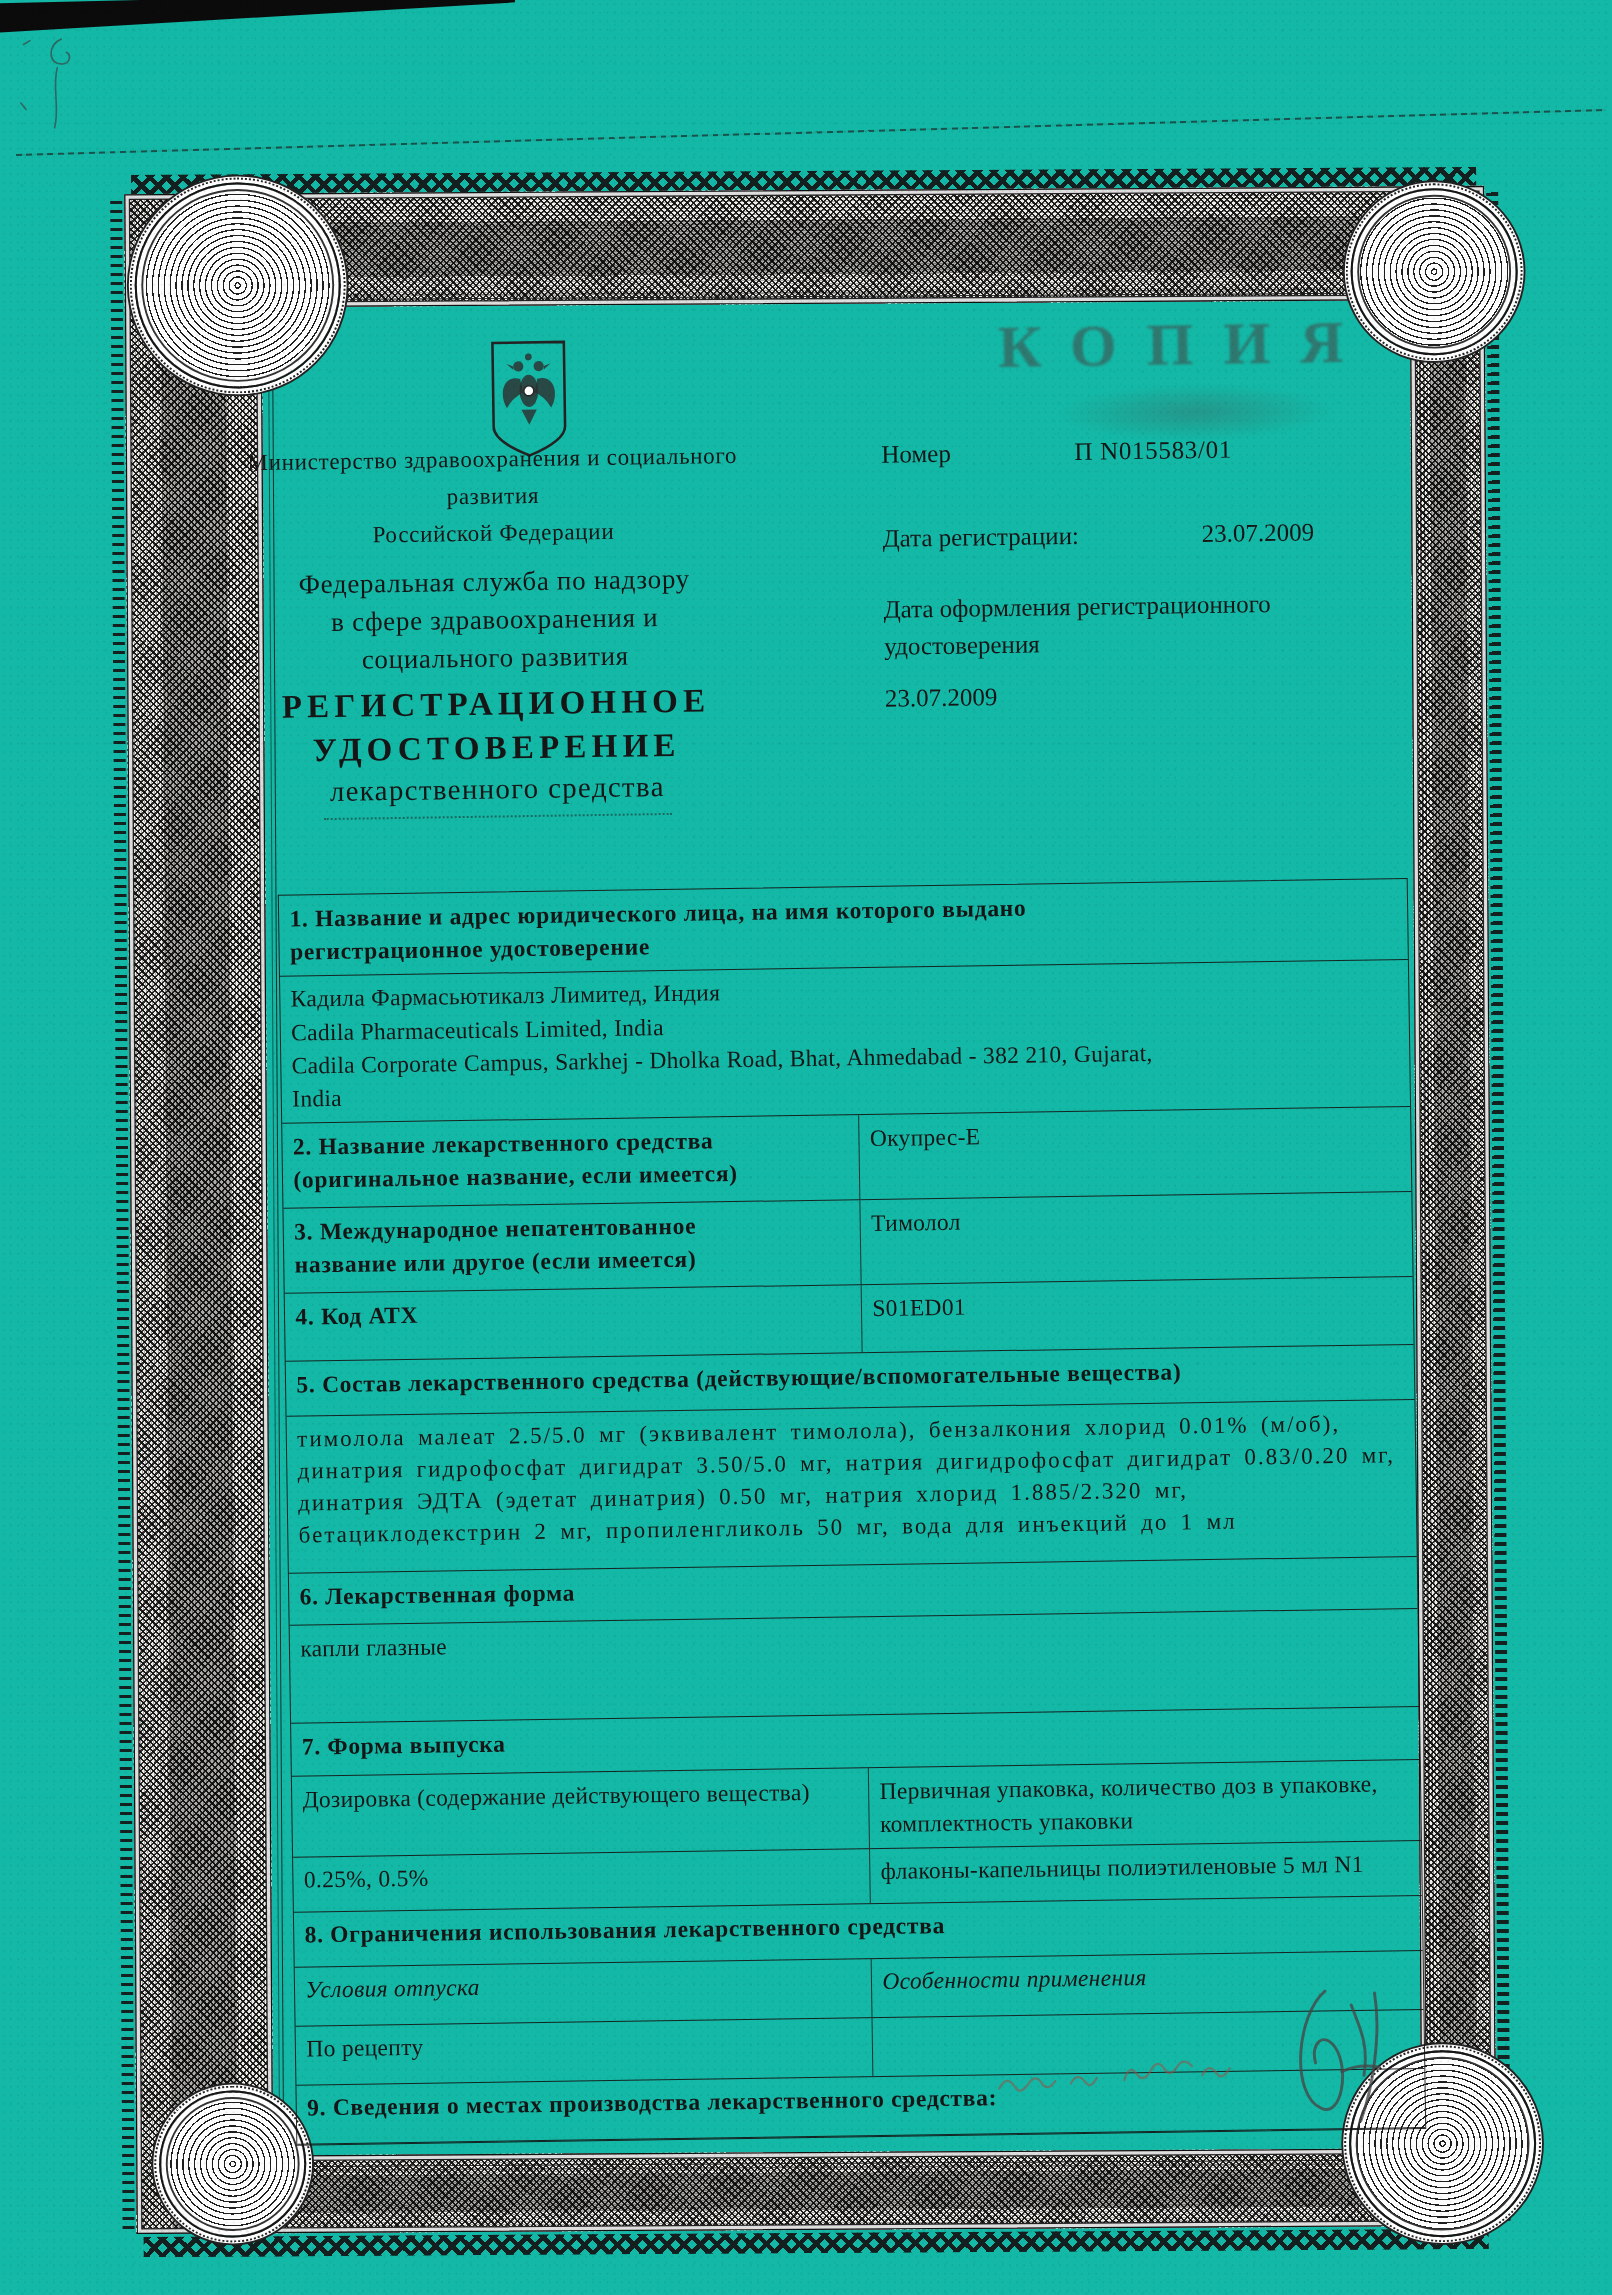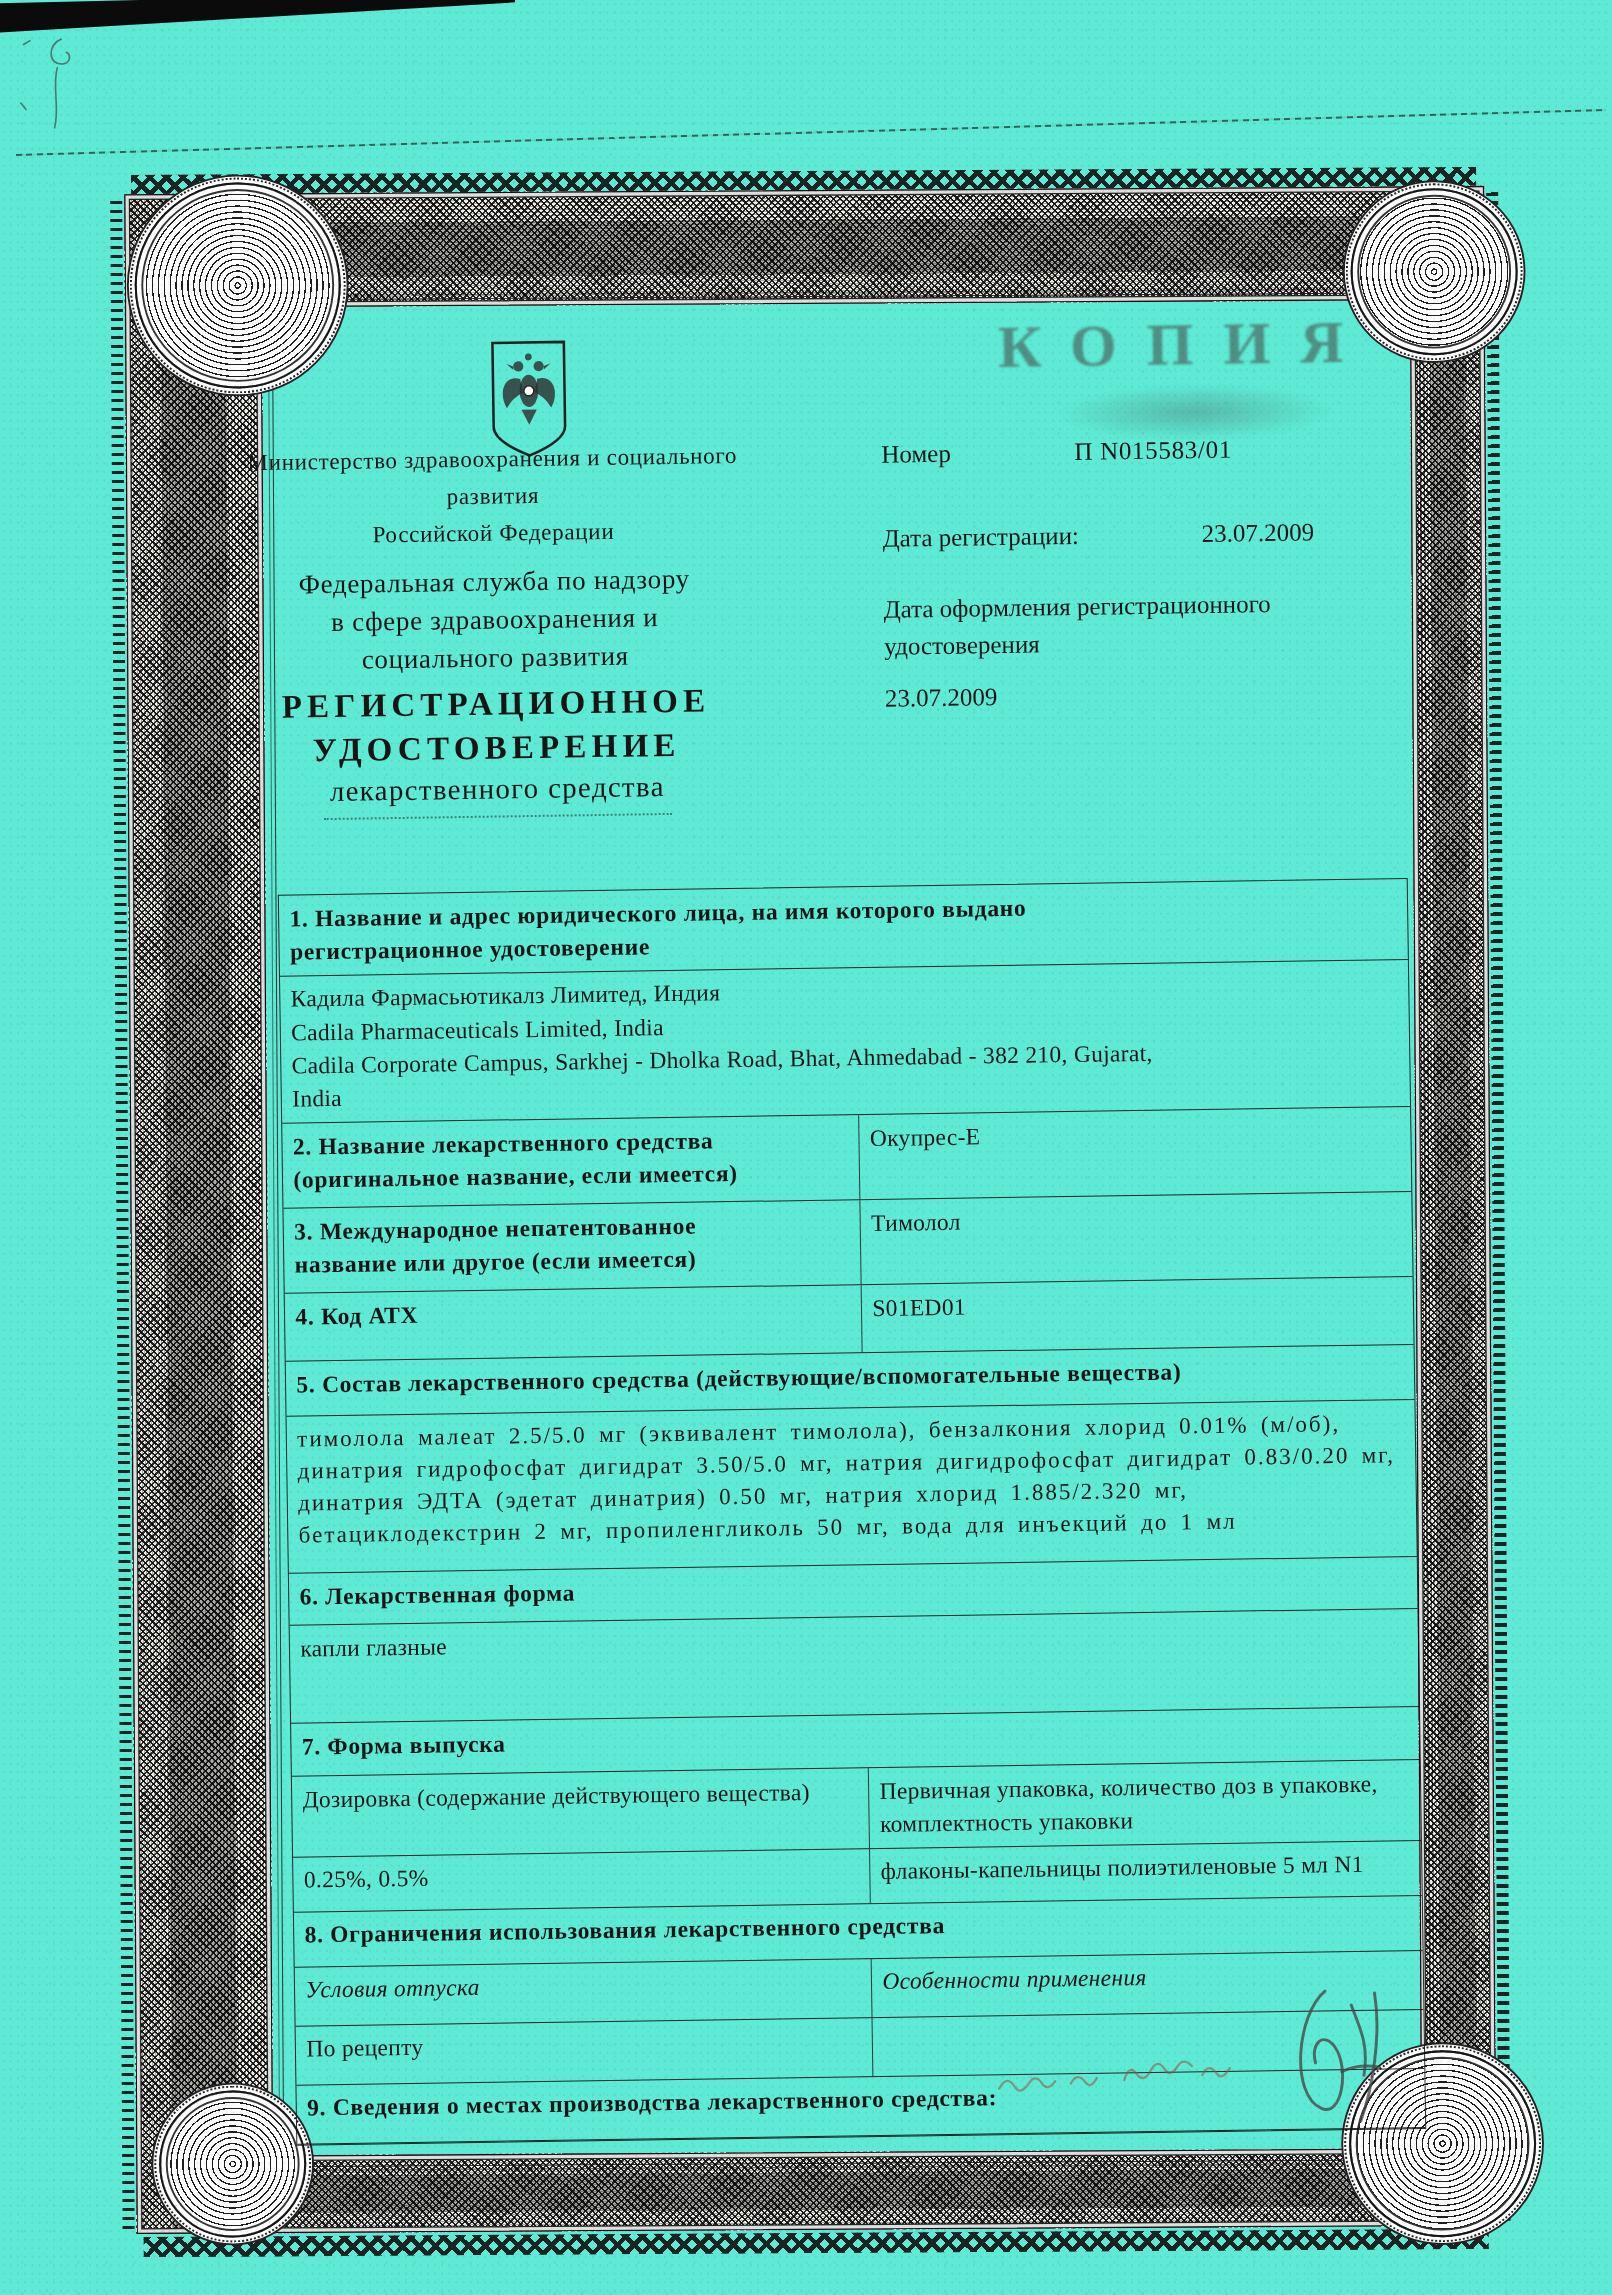--- a/index.html
+++ b/index.html
@@ -1,18 +1,18 @@
 <!DOCTYPE html>
 <html style="font-size:10.4px"><head>
 <meta charset="utf-8">
 <style>
   html,body{margin:0;padding:0;background:#ffffff;}
   body{width:1612px;height:2295px;overflow:hidden;position:relative;
        font-family:"Liberation Serif","DejaVu Serif",serif;color:#161616;}
-  #page{position:absolute;inset:0;background:#5eead4;}
+  #page{position:absolute;inset:0;background:#14b8a6;}
 
   
   .top-wedge{position:absolute;left:-9.8px;top:-9px;width:525px;height:42px;background:#0b0b0b;
              clip-path:polygon(0 30%,100% 0%,100% 27%,55% 60%,0 100%);z-index:40;}
   .crease{position:absolute;left:16.3px;top:154px;width:1591px;height:2px;z-index:40;opacity:.75;
           transform:rotate(-1.62deg);transform-origin:0 0;
           background:repeating-linear-gradient(90deg,rgba(25,25,25,.85) 0 5.9px,rgba(25,25,25,.12) 5.9px 10.4px);}
   .pen-squiggle{position:absolute;left:18px;top:25px;z-index:40;opacity:.8;}
 
   #noise{position:absolute;inset:0;z-index:60;pointer-events:none;opacity:.55;

